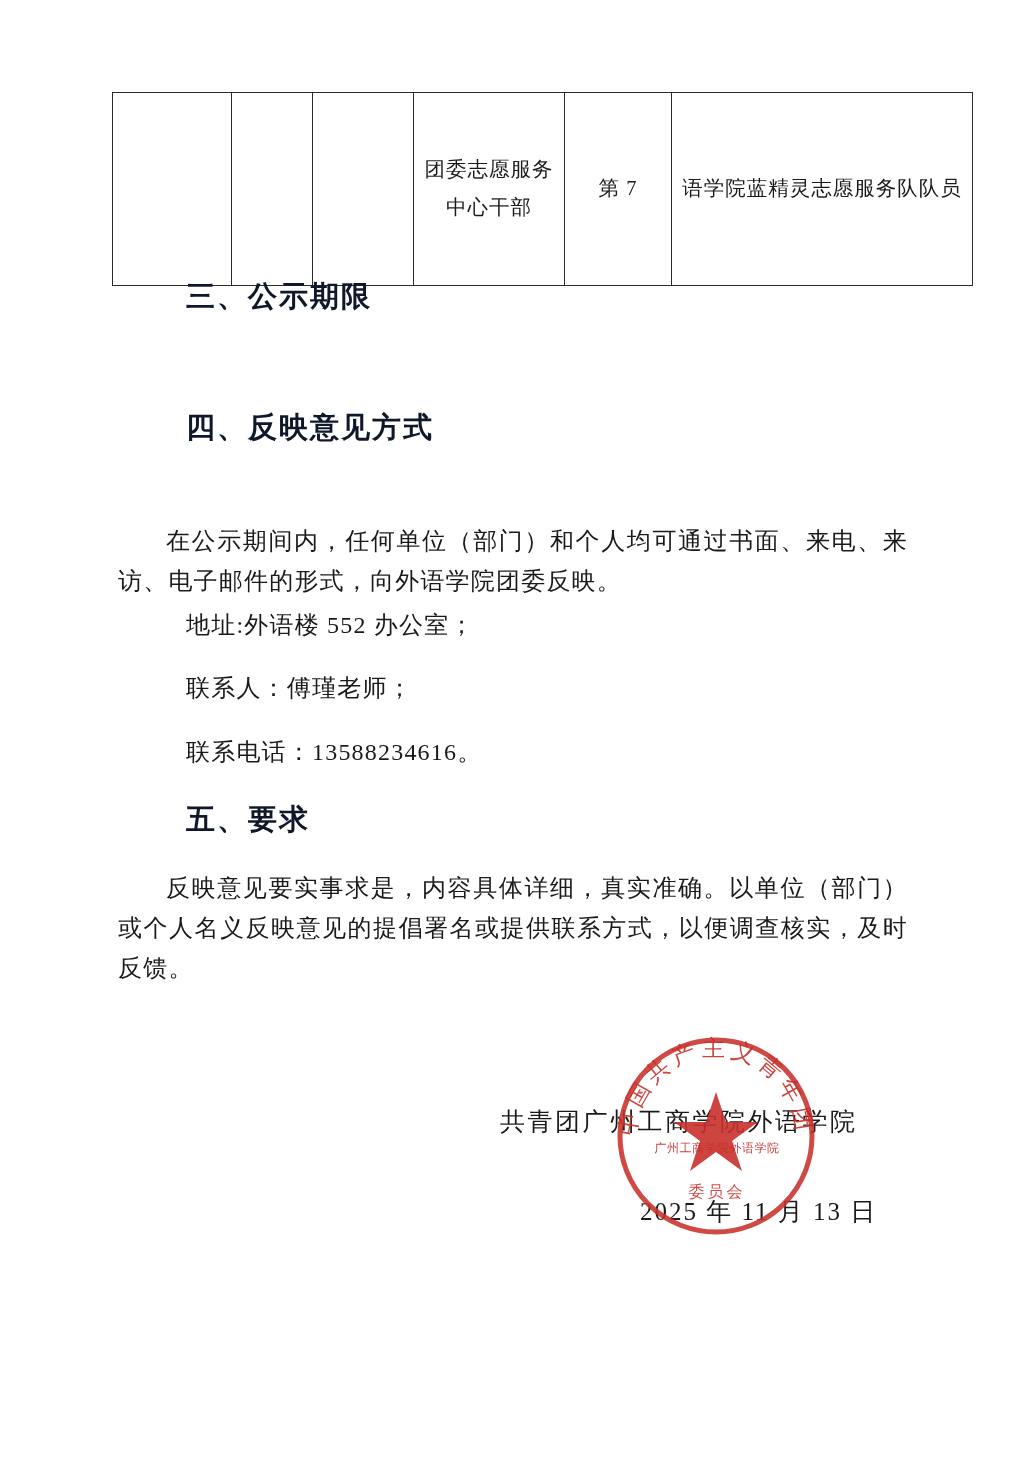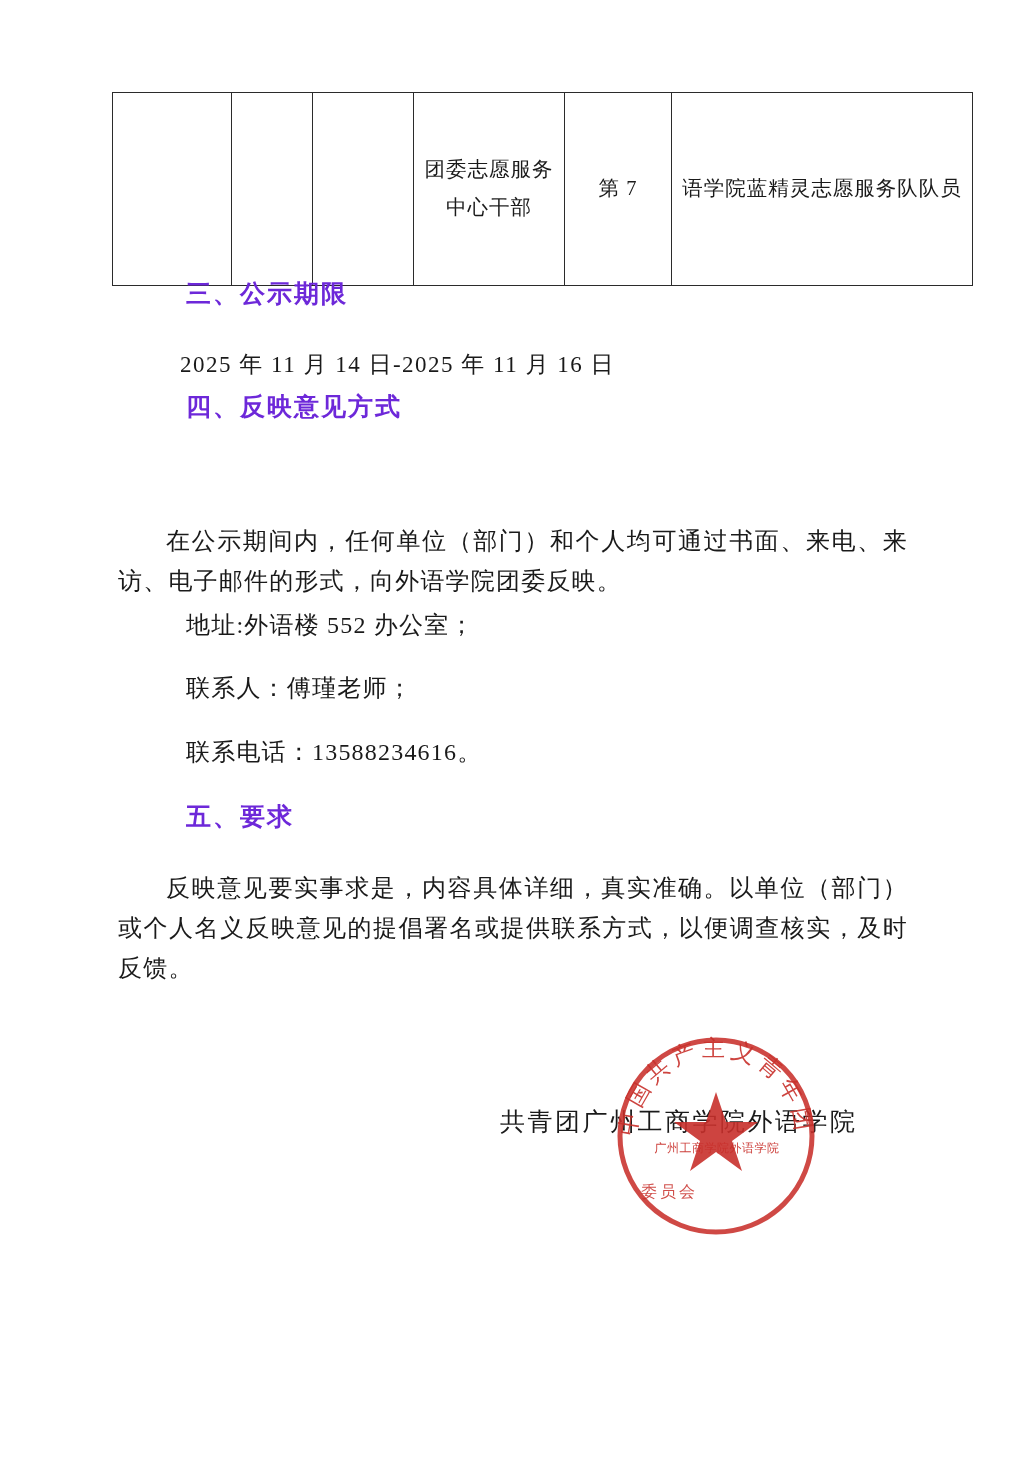--- a/index.html
+++ b/index.html
@@ -50,43 +50,43 @@
   .c2 { width: 72px; }
   .c3 { width: 92px; }
   .c4 { width: 142px; }
   .c5 { width: 98px; }
   .c6 { width: 292px; margin-top: 44px; }
 
   
   .sec-head {
     position: absolute;
     font-weight: bold;
-    font-size: 25px;
+    font-size: 29px;
     letter-spacing: 2px;
     font-family: Liberation Sans, sans-serif;
-    color: #6d28d9;
+    color: #0f172a;
   }
   .para {
     position: absolute;
     font-size: 24px;
     line-height: 40px;
     letter-spacing: 1.2px;
     color: #1a1a1a;
   }
   .para.block {
     width: 790px;
     text-align: justify;
     text-justify: inter-character;
   }
   .indent { text-indent: 48px; }
 
   
   #sec3-head   { left: 186px; top: 277px; }
   #date-range  { left: 180px; top: 345px; font-size: 23px; letter-spacing: 1.5px; }
-  #sec4-head   { left: 186px; top: 390px; }
+  #sec4-head   { left: 186px; top: 408px; }
   #sec4-para   { left: 118px; top: 480px; margin-top: 41px; }
   #addr        { left: 186px; top: 605px; }
   #contact     { left: 186px; top: 668px; }
   #phone       { left: 186px; top: 732px; }
   #sec5-head   { left: 186px; top: 800px; }
   #sec5-para   { left: 118px; top: 862px; margin-top: 6px; }
 
   
   .sign {
     position: absolute;
@@ -118,21 +118,21 @@
     font-size: 12px;
     font-family: "Liberation Sans", "DejaVu Sans", sans-serif;
     letter-spacing: 0.5px;
     opacity: .92;
   }
   .seal-bottom-text {
     position: absolute;
     left: 641px;
     top: 1182px;
     width: 152px;
-    text-align: left;
+    text-align: center;
     color: #c8302b;
     font-size: 16px;
     font-family: "Liberation Sans", "DejaVu Sans", sans-serif;
     letter-spacing: 3px;
     opacity: .85;
   }
 </style>
 </head>
 <body>
 
@@ -145,32 +145,32 @@
       <td class="c2"></td>
       <td class="c3"></td>
       <td class="c4">团委志愿服务中心干部</td>
       <td class="c5">第 7</td>
       <td class="c6">语学院蓝精灵志愿服务队队员</td>
     </tr>
   </tbody>
     </table>
 
   <div class="sec-head" id="sec3-head">三、公示期限</div>
-  <div class="para" id="date-range">2025 年 11 月 14 日-2025 年 11 月 16 日</div>
 
   <div class="sec-head" id="sec4-head">四、反映意见方式</div>
   <div class="para block indent" id="sec4-para">在公示期间内，任何单位（部门）和个人均可通过书面、来电、来访、电子邮件的形式，向外语学院团委反映。</div>
   <div class="para" id="addr">地址:外语楼 552 办公室；</div>
   <div class="para" id="contact">联系人：傅瑾老师；</div>
   <div class="para" id="phone">联系电话：13588234616。</div>
 
   <div class="sec-head" id="sec5-head">五、要求</div>
   <div class="para block indent" id="sec5-para">反映意见要实事求是，内容具体详细，真实准确。以单位（部门）或个人名义反映意见的提倡署名或提供联系方式，以便调查核实，及时反馈。</div>
 
   <div class="sign" id="sign-org">共青团广州工商学院外语学院</div>
+  <div class="sign" id="sign-date">2025 年 11 月 13 日</div>
 
   <div class="seal">
     <svg width="212" height="212" viewBox="0 0 212 212" xmlns="http://www.w3.org/2000/svg">
       <defs>
         <path id="arcTop" d="M 26 106 A 80 80 0 0 1 186 106" fill="none"></path>
       </defs>
       <circle cx="106" cy="106" r="96" fill="none" stroke="#c8302b" stroke-width="5" opacity="0.88"></circle>
       <text font-family="'Liberation Sans','DejaVu Sans',sans-serif" font-size="23" fill="#c8302b" opacity="0.9" letter-spacing="5">
         <textPath href="#arcTop" startOffset="50%" text-anchor="middle">中国共产主义青年团</textPath>
       </text>

